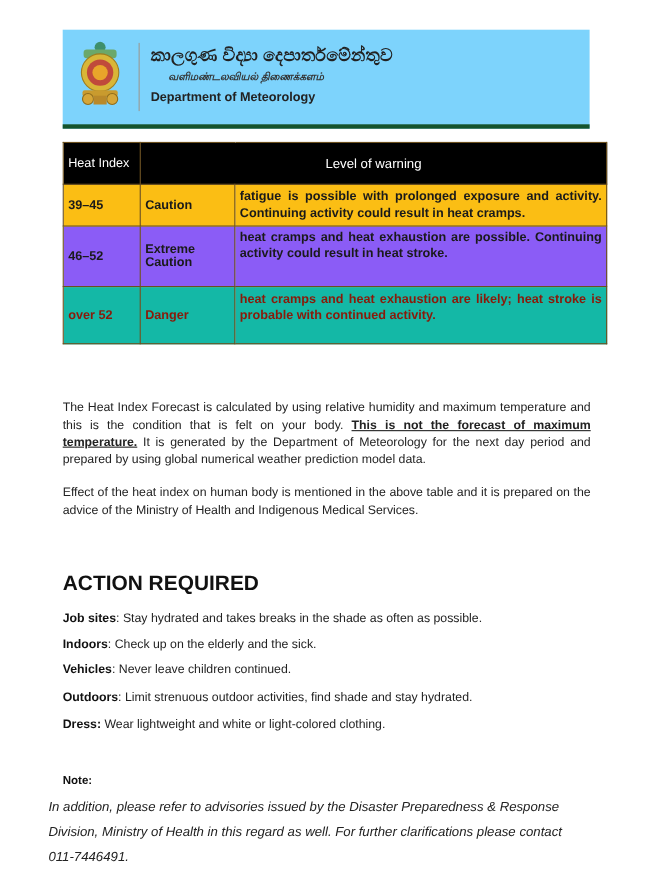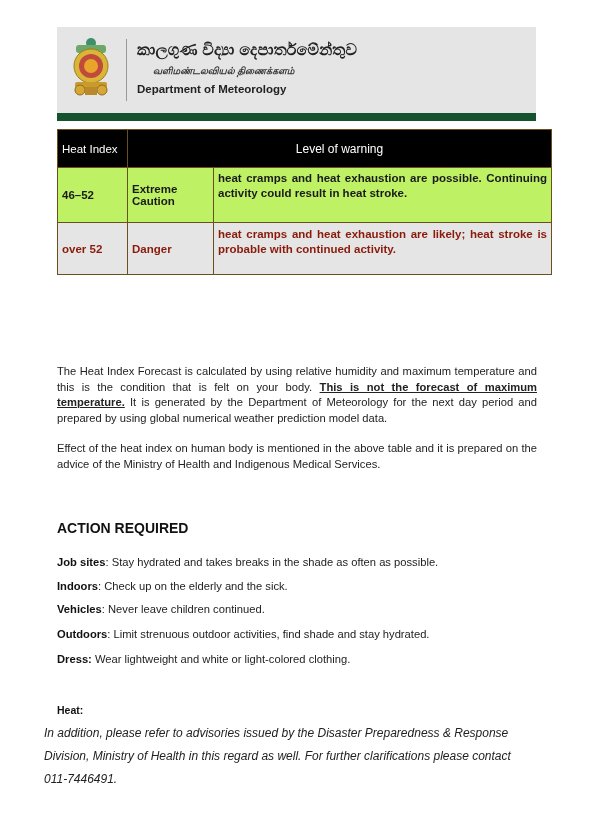--- a/index.html
+++ b/index.html
@@ -2,21 +2,21 @@
 <html><head>
 <meta charset="utf-8">
 <style>
   html, body { margin: 0; padding: 0; }
   body {
     width: 600px; height: 814px; background: #ffffff; position: relative; overflow: hidden;
     font-family: "Liberation Sans", sans-serif; color: #1a1a1a;
   }
   .letterhead {
     position: absolute; left: 57px; top: 27px; width: 479px; height: 86px;
-    background: #e5e5e5; border-bottom: 8px solid #14532d;
+    background: #7dd3fc; border-bottom: 4px solid #14532d;
   }
   .emblem { position: absolute; left: 13px; top: 10px; width: 42px; height: 60px; }
   .vline { position: absolute; left: 69px; top: 12px; width: 1px; height: 62px; background: #9a9a94; }
   .org-si { position: absolute; left: 80px; top: 14px; font-size: 16px; font-weight: bold; color: #222; letter-spacing: 0.2px; }
   .org-ta { position: absolute; left: 96px; top: 38px; font-size: 9.5px; font-weight: bold; color: #333; font-style: italic; }
   .org-en { position: absolute; left: 80px; top: 56px; font-size: 11.5px; font-weight: bold; color: #222; }
   .contacts { position: absolute; left: 319px; top: 14px; font-size: 9.5px; color: #333; line-height: 13.5px; }
   .contacts .row { display: flex; }
   .contacts .lbl { width: 33px; }
 
@@ -24,34 +24,34 @@
     position: absolute; left: 57px; top: 129px; width: 495px; border-collapse: collapse;
     font-size: 11.5px;
   }
   table.warn td { border: 1px solid #6b4f1d; padding: 2px 4px; vertical-align: middle; }
   .hdr td { background: #000; color: #fff; font-weight: normal; height: 33px; border-color: #000; }
   .hdr .hi { line-height: 14px; font-size: 11.5px; }
   .hdr .lw { text-align: center; font-size: 12px; }
   .r-normal td { background: #fdf77d; font-weight: bold; height: 19px; }
   .r-normal .lvl { text-align: center; }
   .r-caution td { background: #fbbe14; font-weight: bold; height: 33px; }
-  .r-extreme td { background: #bef264; font-weight: bold; height: 49px; }
-  .r-danger td { background: #e5e5e5; font-weight: bold; height: 45px; color: #8a1a0a; }
+  .r-extreme td { background: #8b5cf6; font-weight: bold; height: 49px; }
+  .r-danger td { background: #14b8a6; font-weight: bold; height: 45px; color: #8a1a0a; }
   .r-danger .desc { vertical-align: top; padding-top: 4px; }
   .r-extreme .desc { vertical-align: top; padding-top: 3px; }
   .c1 { width: 61px; margin-left: 36px; }
   .c2 { width: 77px; }
   .desc { text-align: justify; line-height: 15px; }
 
   .para { position: absolute; left: 57px; width: 480px; font-size: 11.2px; line-height: 15.5px; color: #222; text-align: justify; margin: 0; }
   .p1 { top: 364px; }
   .p2 { top: 441px; }
   .ul { font-weight: bold; text-decoration: underline; }
 
-  .action-h { position: absolute; left: 57px; top: 520px; font-size: 14px; font-weight: bold; color: #111; margin: 0; }
+  .action-h { position: absolute; left: 57px; top: 520px; font-size: 19px; font-weight: bold; color: #111; margin: 0; }
   .action-item { position: absolute; left: 57px; font-size: 11.2px; color: #222; margin: 0; }
   .action-item b { color: #111; }
 
   .note-h { position: absolute; left: 57px; top: 704px; font-size: 10.5px; font-weight: bold; color: #111; margin: 0; }
   .note-body { position: absolute; left: 44px; top: 722px; width: 485px; font-size: 12px; font-style: italic; line-height: 23px; color: #222; margin: 0; }
 </style>
 </head>
 <body>
 
 <div class="letterhead">
@@ -71,20 +71,25 @@
   <div class="org-ta">வளிமண்டலவியல் திணைக்களம்</div>
   <div class="org-en">Department of Meteorology</div>
 </div>
 
 <table class="warn">
   <tbody>
       <tr class="hdr">
     <td class="c1 hi">Heat Index</td>
     <td class="lw" colspan="2">Level of warning</td>
   </tr>
+  <tr class="r-caution">
+    <td class="c1">39–45</td>
+    <td class="c2">Caution</td>
+    <td class="desc">fatigue is possible with prolonged exposure and activity. Continuing activity could result in heat cramps.</td>
+  </tr>
   <tr class="r-extreme">
     <td class="c1">46–52</td>
     <td class="c2">Extreme Caution</td>
     <td class="desc">heat cramps and heat exhaustion are possible. Continuing activity could result in heat stroke.</td>
   </tr>
   <tr class="r-danger">
     <td class="c1">over 52</td>
     <td class="c2">Danger</td>
     <td class="desc">heat cramps and heat exhaustion are likely; heat stroke is probable with continued activity.</td>
   </tr>
@@ -94,14 +99,14 @@
 <p class="para p1"><span>The Heat Index Forecast is calculated by using relative humidity and maximum temperature and this is the condition that is felt on your body. </span><span class="ul">This is not the forecast of maximum temperature.</span><span> It is generated by the Department of Meteorology for the next day period and prepared by using global numerical weather prediction model data.</span></p>
 <p class="para p2">Effect of the heat index on human body is mentioned in the above table and it is prepared on the advice of the Ministry of Health and Indigenous Medical Services.</p>
 
 <h3 class="action-h">ACTION REQUIRED</h3>
 <p class="action-item" style="top:556px"><b>Job sites</b><span>: </span><span>Stay hydrated and takes breaks in the shade as often as possible.</span></p>
 <p class="action-item" style="top:580px"><b>Indoors</b><span>: </span><span>Check up on the elderly and the sick.</span></p>
 <p class="action-item" style="top:603px"><b>Vehicles</b><span>: </span><span>Never leave children continued.</span></p>
 <p class="action-item" style="top:628px"><b>Outdoors</b><span>: </span><span>Limit strenuous outdoor activities, find shade and stay hydrated.</span></p>
 <p class="action-item" style="top:653px"><b>Dress:</b><span> </span><span>Wear lightweight and white or light-colored clothing.</span></p>
 
-<p class="note-h">Heat:</p>
+<p class="note-h">Note:</p>
 <p class="note-body">In addition, please refer to advisories issued by the Disaster Preparedness &amp; Response Division, Ministry of Health in this regard as well. For further clarifications please contact 011-7446491.</p>
 
 </body></html>

